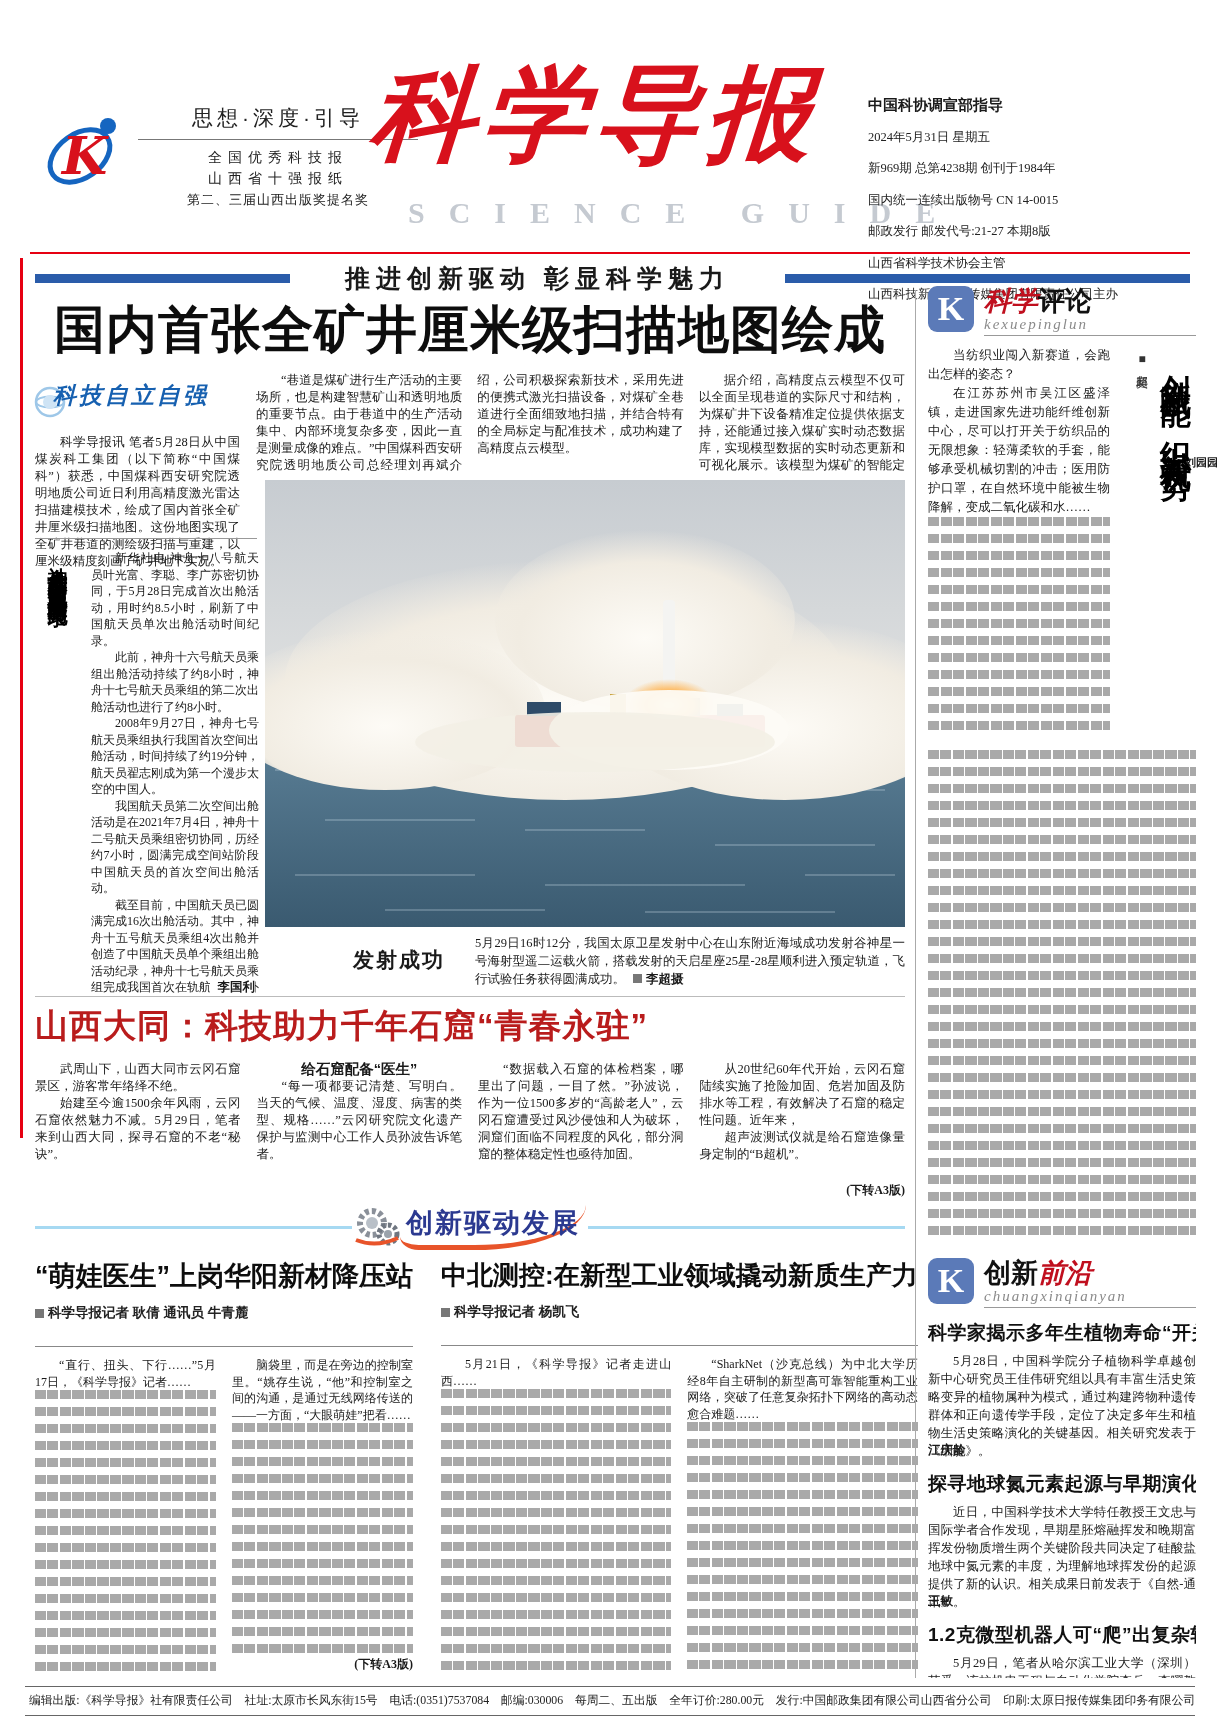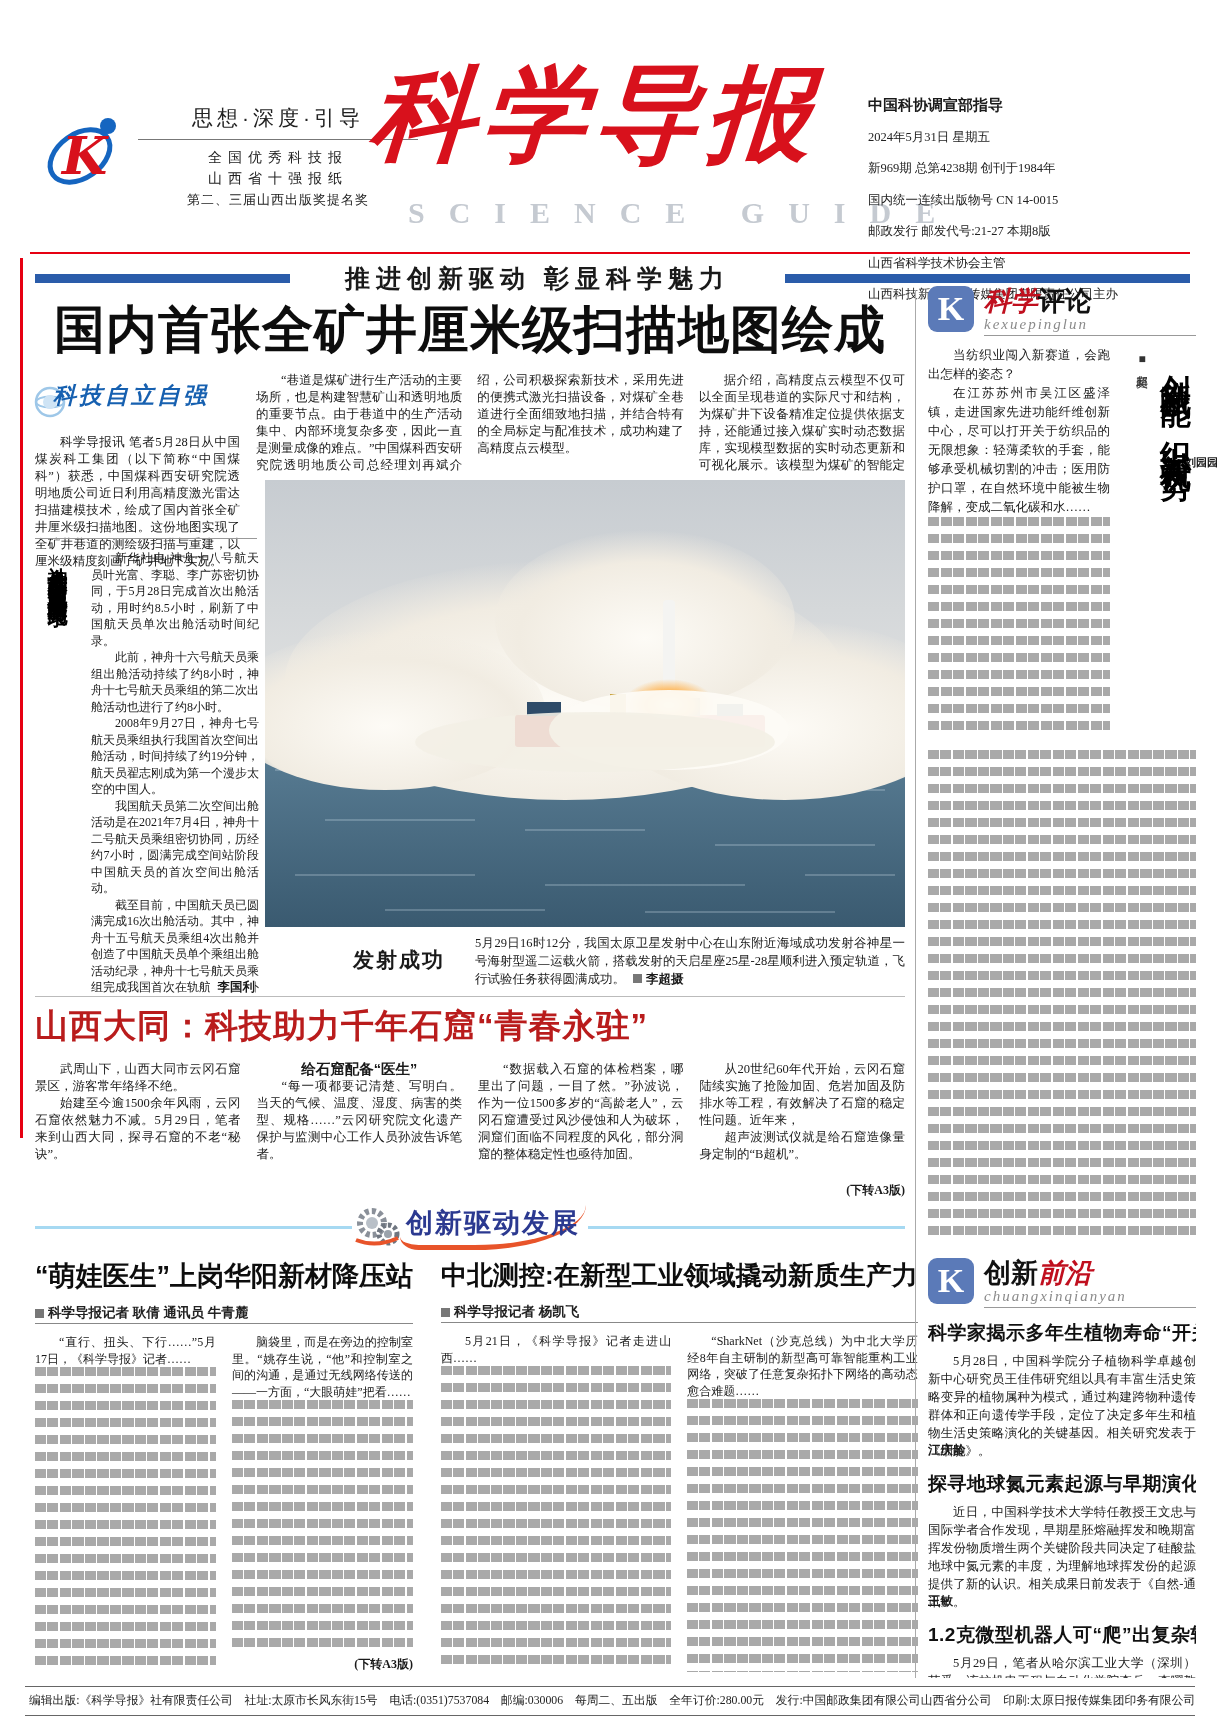--- a/index.html
+++ b/index.html
@@ -79,21 +79,21 @@
   .idb .txt{font-family:"Liberation Sans",sans-serif;font-weight:900;font-size:27px;letter-spacing:2px;
       color:#2b3990;padding:0 6px 4px 6px;border-bottom:5px solid #e8542a;
       border-radius:0 0 60% 10%/0 0 100% 30%;}
 
   
   .bottom{position:absolute;left:35px;top:1258px;width:870px;height:414px;display:flex;}
   .b-art{display:flex;flex-direction:column;}
   .b-art h3{margin:0 0 10px 0;font-family:"Liberation Sans",sans-serif;font-weight:900;
             font-size:26px;letter-spacing:0px;color:#0d0d0d;white-space:nowrap;}
   .byline{font-family:"Liberation Sans",sans-serif;font-size:13.5px;font-weight:700;color:#222;
-          padding-bottom:1px;border-bottom:1px solid #888;margin-bottom:10px;display:flex;align-items:center;}
+          padding-bottom:24px;border-bottom:1px solid #888;margin-bottom:10px;display:flex;align-items:center;}
   .cols2{flex:1;display:flex;gap:16px;}
   .cols2 .col{flex:1;display:flex;flex-direction:column;}
   .filler{flex:1;opacity:.5;background:
       repeating-linear-gradient(to right,transparent 0 11px,#fff 11px 12.5px),
       repeating-linear-gradient(to bottom,#555 0 9px,transparent 9px 17px);}
   .vrule{width:1px;background:#aaa;margin:0 14px;}
   .jump{font-size:12px;font-weight:bold;text-align:right;margin-top:2px;}
 
   
   .side-rule{position:absolute;left:915px;top:290px;width:1px;height:1388px;background:#aaa;}

